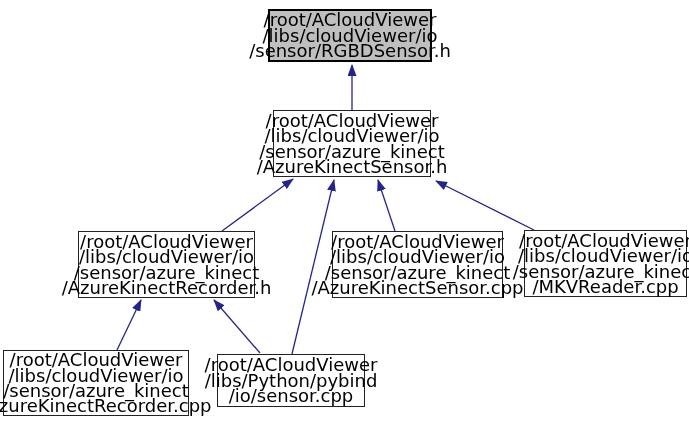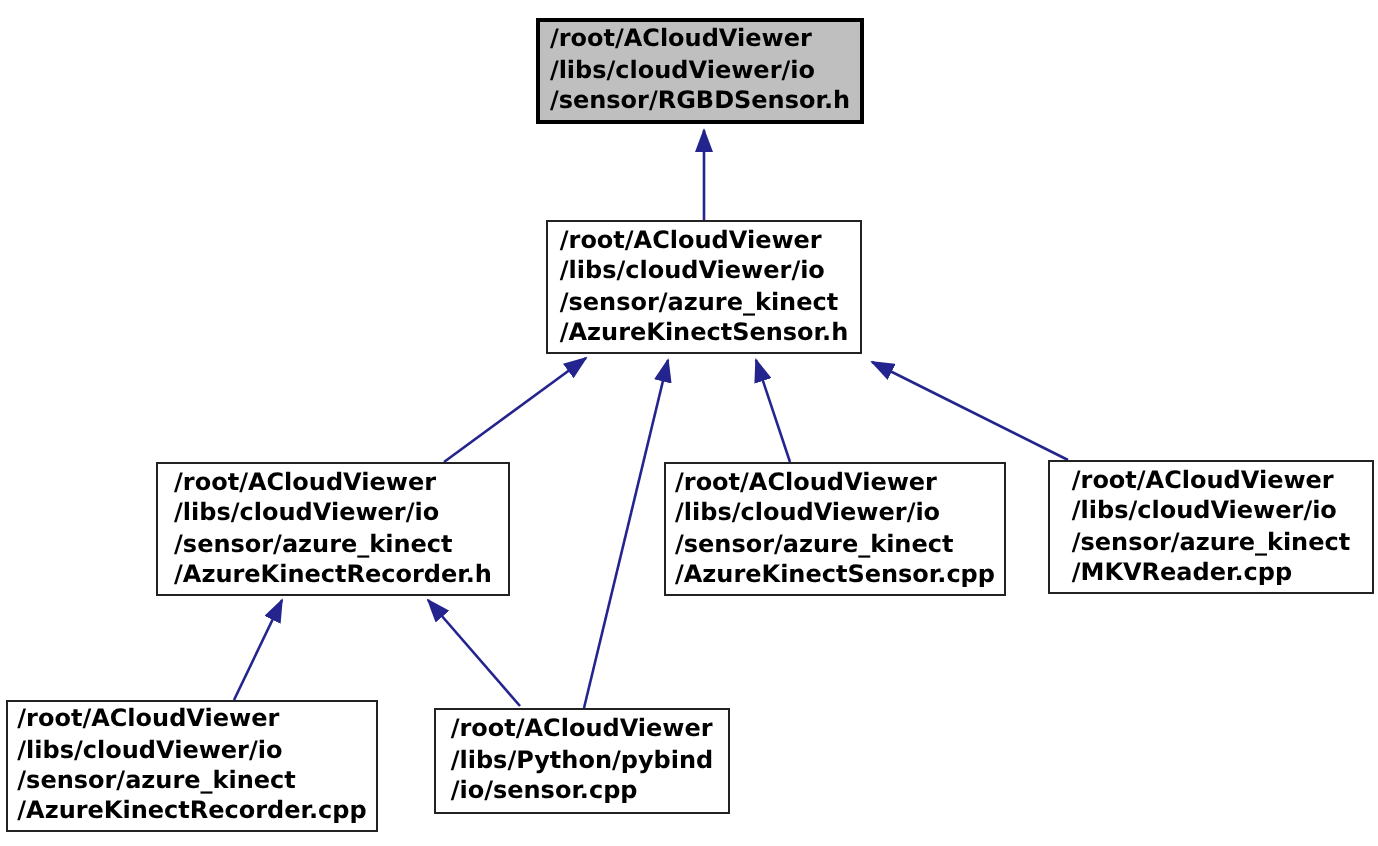--- a/index.html
+++ b/index.html
@@ -29,28 +29,28 @@
   }
   .arrowhead-shape {
     fill: var(--arrow, #191970);
   }
   .node {
     position: absolute;
     box-sizing: border-box;
     background: var(--node-fill, #ffffff);
     border: 1px solid var(--node-border, #222222);
     color: var(--text, #000000);
-    font-size: 12px;
+    font-size: 18px;
     line-height: 15.4px;
+    text-align: center;
     white-space: pre-line;
     display: flex;
     align-items: center;
     justify-content: center;
     cursor: pointer;
-    font-weight: bold;
   }
   .node.highlight {
     background: var(--highlight-fill, #bfbfbf);
     border: 2px solid #000000;
   }
 </style>
 </head>
 <body>
 
 <div class="canvas">

